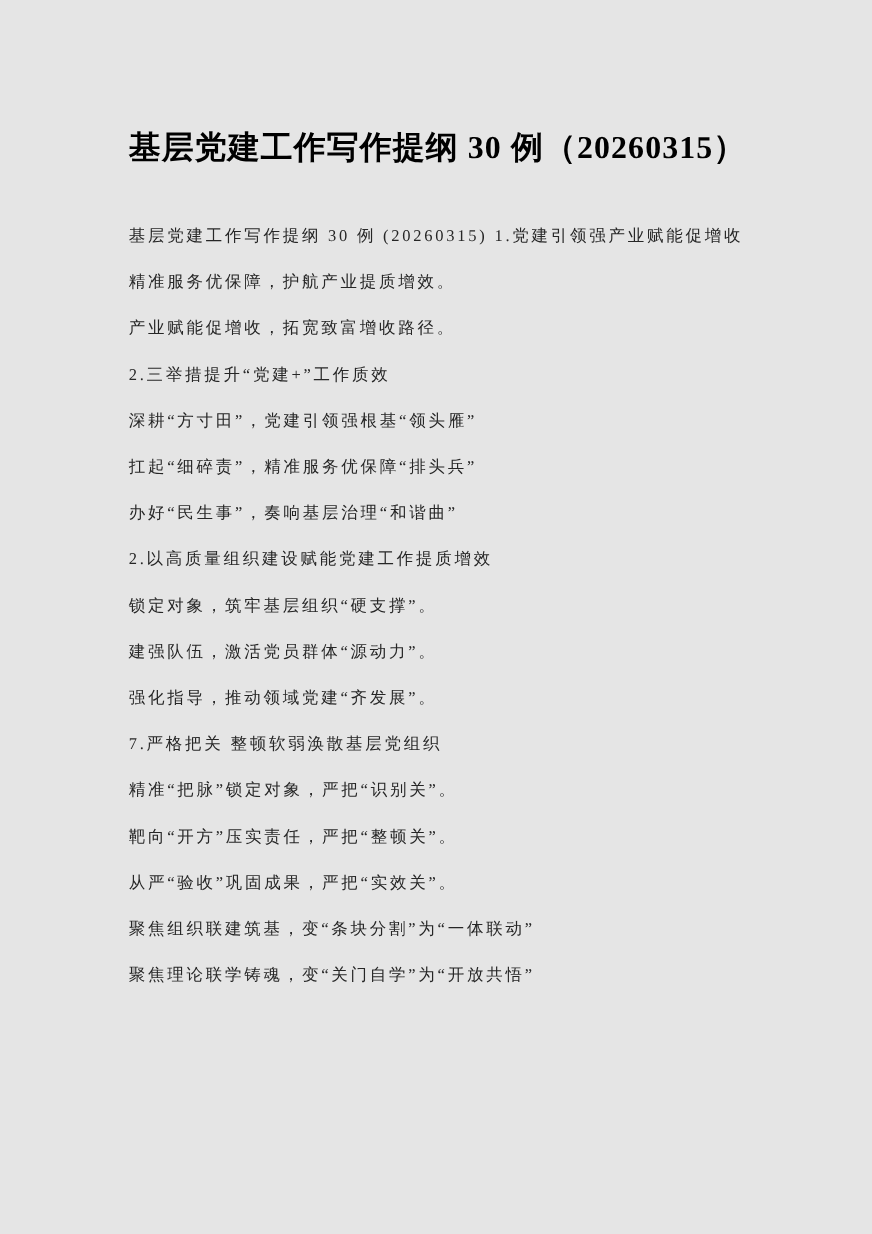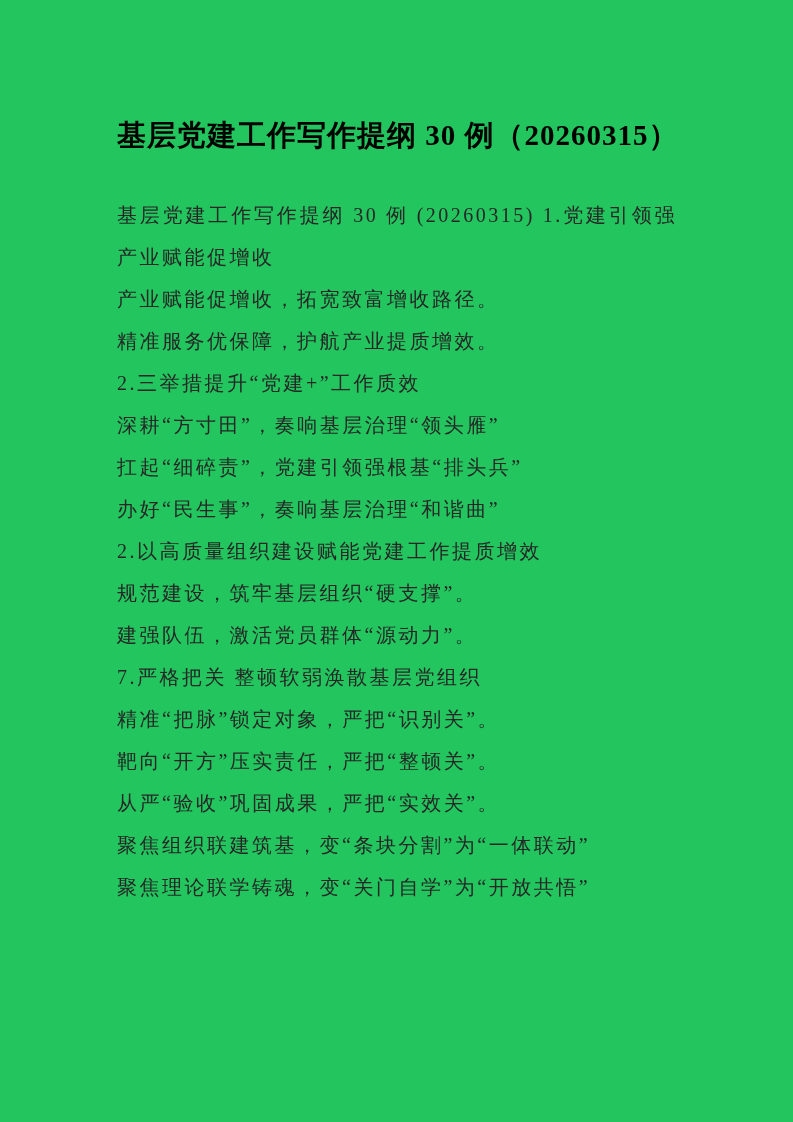--- a/index.html
+++ b/index.html
@@ -26,44 +26,45 @@
     text-align: center;
     color: #000000;
     letter-spacing: 1px;
     white-space: nowrap;
   }
   .doc-body {
     margin-top: 36px;
   }
   .doc-body p {
     margin: 0;
-    font-size: 20px;
+    font-size: 15px;
     line-height: 42px;
     letter-spacing: 2.5px;
     color: #262626;
     text-align: justify;
     font-weight: normal;
   }
 </style>
 </head>
 <body>
 
-<div class="page" style="background: #22c55e;">
+<div class="page" style="background: #e5e5e5;">
   <h1 class="doc-title" style="color: rgb(0, 0, 0);">基层党建工作写作提纲 30 例（20260315）</h1>
   <div class="doc-body" id="paragraphs" style="color: rgb(38, 38, 38);">
       <p>基层党建工作写作提纲 30 例 (20260315) 1.党建引领强产业赋能促增收</p>
+      <p>精准服务优保障，护航产业提质增效。</p>
       <p>产业赋能促增收，拓宽致富增收路径。</p>
-      <p>精准服务优保障，护航产业提质增效。</p>
       <p>2.三举措提升“党建+”工作质效</p>
-      <p>深耕“方寸田”，奏响基层治理“领头雁”</p>
-      <p>扛起“细碎责”，党建引领强根基“排头兵”</p>
+      <p>深耕“方寸田”，党建引领强根基“领头雁”</p>
+      <p>扛起“细碎责”，精准服务优保障“排头兵”</p>
       <p>办好“民生事”，奏响基层治理“和谐曲”</p>
       <p>2.以高质量组织建设赋能党建工作提质增效</p>
-      <p>规范建设，筑牢基层组织“硬支撑”。</p>
+      <p>锁定对象，筑牢基层组织“硬支撑”。</p>
       <p>建强队伍，激活党员群体“源动力”。</p>
+      <p>强化指导，推动领域党建“齐发展”。</p>
       <p>7.严格把关 整顿软弱涣散基层党组织</p>
       <p>精准“把脉”锁定对象，严把“识别关”。</p>
       <p>靶向“开方”压实责任，严把“整顿关”。</p>
       <p>从严“验收”巩固成果，严把“实效关”。</p>
       <p>聚焦组织联建筑基，变“条块分割”为“一体联动”</p>
       <p>聚焦理论联学铸魂，变“关门自学”为“开放共悟”</p>
     </div>
 </div>
 
 </body></html>

